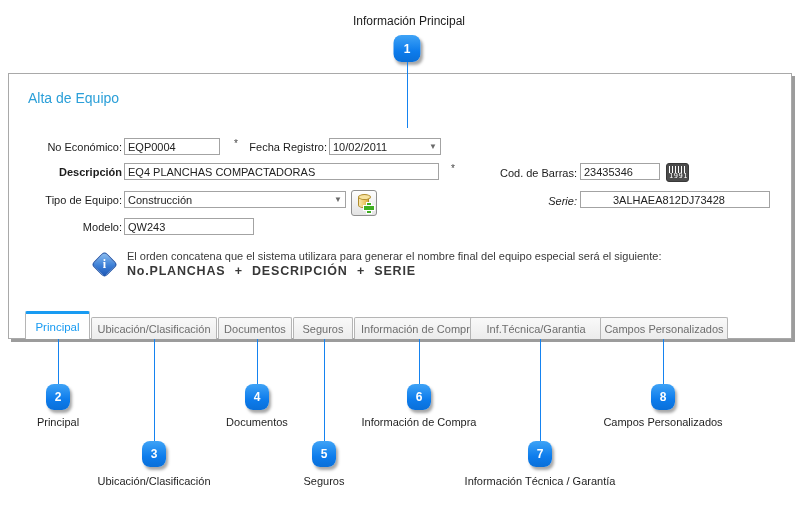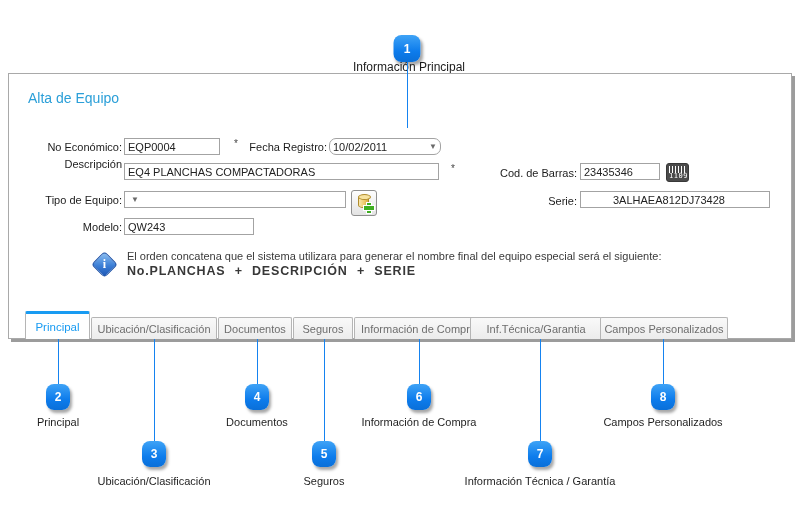--- a/index.html
+++ b/index.html
@@ -104,61 +104,62 @@
     box-shadow:2px 3px 3px rgba(0,0,0,0.35);
     transform:translateX(-50%);
   }
   .balloon.big { width:27px; height:27px; }
   .co-label {
     position:absolute; transform:translateX(-50%);
     font-size:11px; color:#1f1f1f; white-space:nowrap;
   }
   .top-label {
     position:absolute; left:409px; top:14px; transform:translateX(-50%);
-    font-size:12px; color:#1c1c1c; white-space:nowrap;margin-top:46px;
+    font-size:12px; color:#1c1c1c; white-space:nowrap;
   }
 </style>
 </head>
 <body>
 
 <div class="top-label">Información Principal</div>
 <div class="balloon big" style="left:407px; top:35px;">1</div>
 <div class="vline" style="left:407px; top:62px; height:66px;"></div>
 
 <div class="abs panel"></div>
 <div class="abs panel-title">Alta de Equipo</div>
 
 <div class="abs flabel" style="left:20px; top:141px; width:102px;">No Económico:</div>
 <input class="tbox" style="left: 124px; top: 138px; width: 96px;" value="EQP0004">
 <div class="req" style="left:234px; top:138px;">*</div>
 <div class="abs flabel" style="left:233px; top:141px; width:94px;">Fecha Registro:</div>
-<div class="tbox selbox" style="left:329px; top:138px; width:112px;border-radius:7px;">
+<div class="tbox selbox" style="left:329px; top:138px; width:112px;">
   <span class="seltext">10/02/2011</span>
   <span class="arrow">▼</span>
 </div>
 
-<div class="abs flabel" style="left:20px; top:158px; width:102px;">Descripción</div>
+<div class="abs flabel" style="left:20px; top:166px; width:102px;font-weight:bold;">Descripción</div>
 <input class="tbox" style="left: 124px; top: 163px; width: 315px;" value="EQ4 PLANCHAS COMPACTADORAS">
 <div class="req" style="left:451px; top:163px;">*</div>
 <div class="abs flabel" style="left:495px; top:167px; width:82px;">Cod. de Barras:</div>
 <input class="tbox" style="left: 580px; top: 163px; width: 80px;" value="23435346">
 <div class="abs barcode">
   <div class="bars"></div>
-  <div class="digits">1109</div>
+  <div class="digits">1991</div>
 </div>
 
 <div class="abs flabel" style="left:20px; top:194px; width:102px;">Tipo de Equipo:</div>
 <div class="tbox selbox" style="left:124px; top:191px; width:222px;">
+  <span class="seltext">Construcción</span>
   <span class="arrow">▼</span>
 </div>
 <div class="abs add-btn">
   <div class="cyl"></div>
   <div class="plus"></div>
 </div>
-<div class="abs flabel" style="left:495px; top:195px; width:82px;">Serie:</div>
+<div class="abs flabel" style="left:495px; top:195px; width:82px;font-style:italic;">Serie:</div>
 <input class="tbox" style="left: 580px; top: 191px; width: 190px; padding-left: 32px;" value="3ALHAEA812DJ73428">
 
 <div class="abs flabel" style="left:20px; top:221px; width:102px;">Modelo:</div>
 <input class="tbox" style="left: 124px; top: 218px; width: 130px;" value="QW243">
 
 <div class="abs info-icon">
     <span>i</span>
   </div>
 <div class="abs note-text">El orden  concatena que el sistema utilizara para generar el nombre final del equipo especial  será el siguiente:</div>
 <div class="abs note-formula">No.PLANCHAS  +  DESCRIPCIÓN  + SERIE</div>

